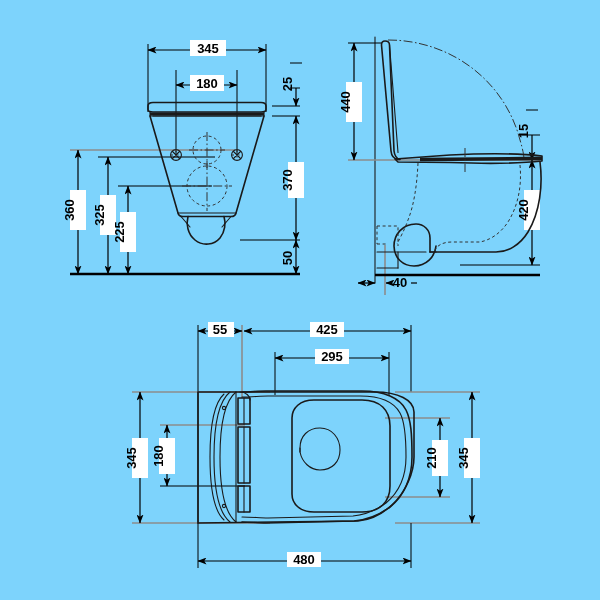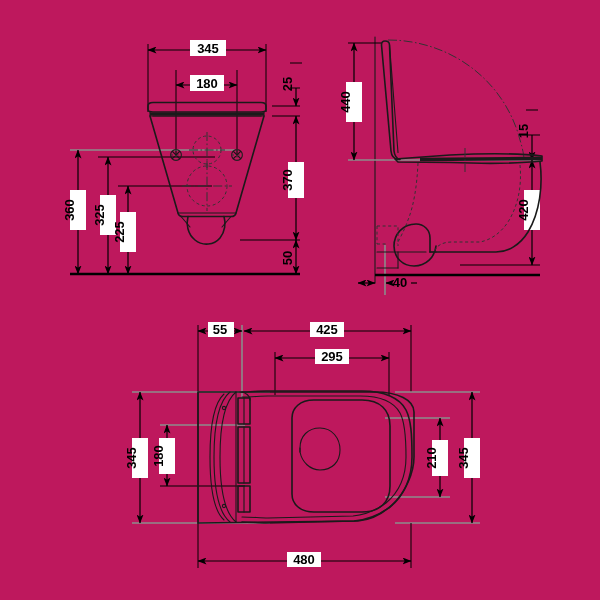--- a/index.html
+++ b/index.html
@@ -10,21 +10,21 @@
   body {
     width: 600px;
     height: 600px;
     font-family: "Liberation Sans", sans-serif;
     overflow: hidden;
   }
   #sheet {
     position: relative;
     width: 600px;
     height: 600px;
-    background: #be185d;
+    background: #7dd3fc;
   }
   #drawing {
     position: absolute;
     left: 0;
     top: 0;
     width: 600px;
     height: 600px;
   }
   text {
     font-family: "Liberation Sans", sans-serif;

